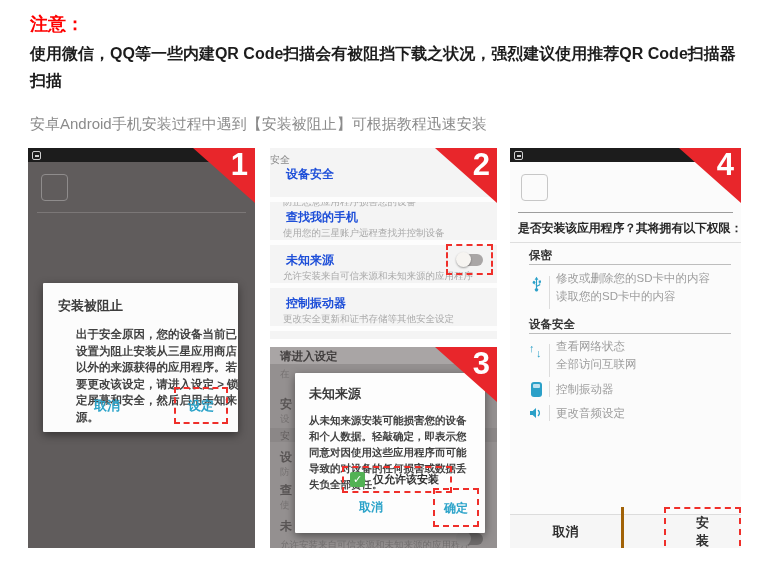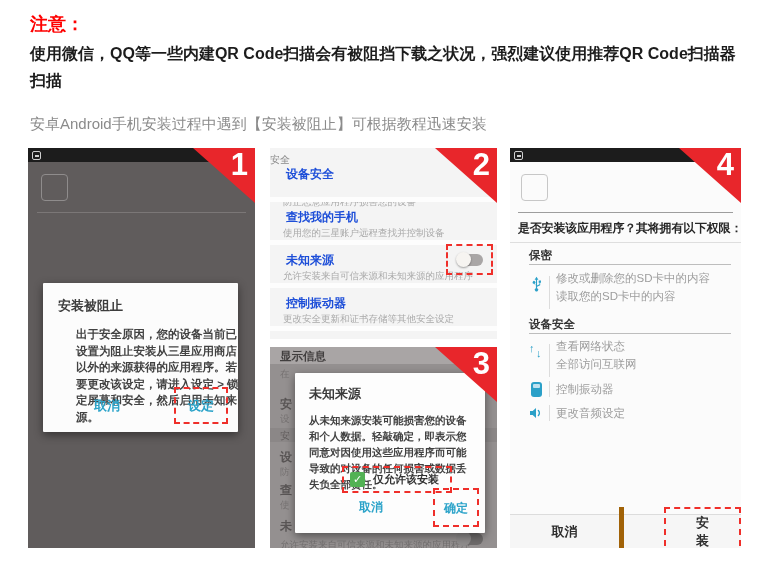--- a/index.html
+++ b/index.html
@@ -100,21 +100,21 @@
   .perm-div { position:absolute; left:39px; width:1px; background:#dcdcdc; }
   .vib-icon { width:11px; height:15px; margin:1px 0 0 3px; background:#2ba0c8; border-radius:3px; position:relative; }
   .vib-icon::after { content:""; position:absolute; left:2px; top:2px; right:2px; height:4px; background:#bfe2f0; border-radius:1px; }
   .net-icon { position:relative; width:17px; height:17px; font-weight:700; color:#2ba0c8; }
   .net-icon .up { position:absolute; left:1px; top:-2px; font-size:11px; }
   .net-icon .dn { position:absolute; left:8px; top:3px; font-size:11px; }
   #screen4 .btn-bar { position:absolute; left:0; right:0; bottom:0; height:34px; border-top:1px solid #dcdcdc;
                       background:#f6f6f6; display:flex; align-items:center; z-index:6; }
   #screen4 .btn-cell { flex:1; display:flex; align-items:center; justify-content:center;
                        font-size:13px; font-weight:600; color:#2e2e2e; cursor:pointer; }
-  #screen4 .btn-cell + .btn-cell { border-left:5px solid #a16207; }
+  #screen4 .btn-cell + .btn-cell { border-left:3px solid #a16207; }
   #screen4 .install-wrap { padding:5px 30px; }
 </style>
 </head>
 <body>
 
 <div id="canvas">
 
   <div class="notice-label">注意：</div>
   <div class="notice-text">使用微信，QQ等一些内建QR Code扫描会有被阻挡下载之状况，强烈建议使用推荐QR Code扫描器扫描</div>
   <div class="subtitle">安卓Android手机安装过程中遇到【安装被阻止】可根据教程迅速安装</div>
@@ -169,21 +169,21 @@
     <div class="s2-title" style="top:147px">控制振动器</div>
     <div class="s2-sub" style="top:165px">更改安全更新和证书存储等其他安全设定</div>
     <div class="s2-sep" style="top:178px"></div>
 
     <div class="corner"></div>
     <div class="corner-num">2</div>
   </div>
 
   <div class="phone" id="screen3">
     <div class="top-band">
-      <span>显示信息</span>
+      <span>请进入设定</span>
     </div>
     <div class="frag-sub" style="top:21px">在</div>
     <div class="frag-title" style="top:49px">安</div>
     <div class="frag-sub" style="top:66px">设</div>
     <div class="sec-band">
       <span>安</span>
     </div>
     <div class="frag-title" style="top:102px">设</div>
     <div class="frag-sub" style="top:119px">防</div>
     <div class="frag-title" style="top:135px">查</div>

